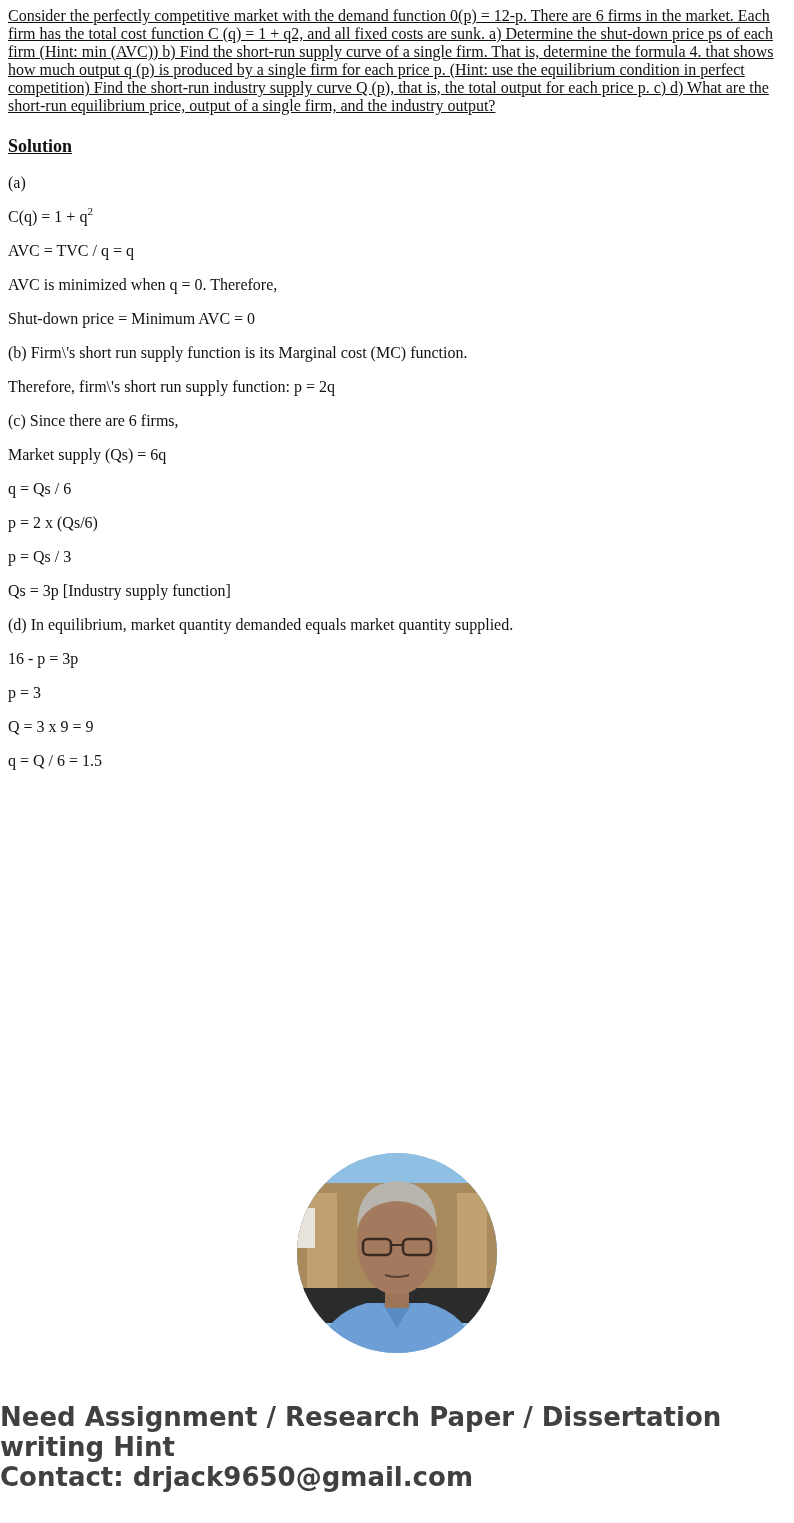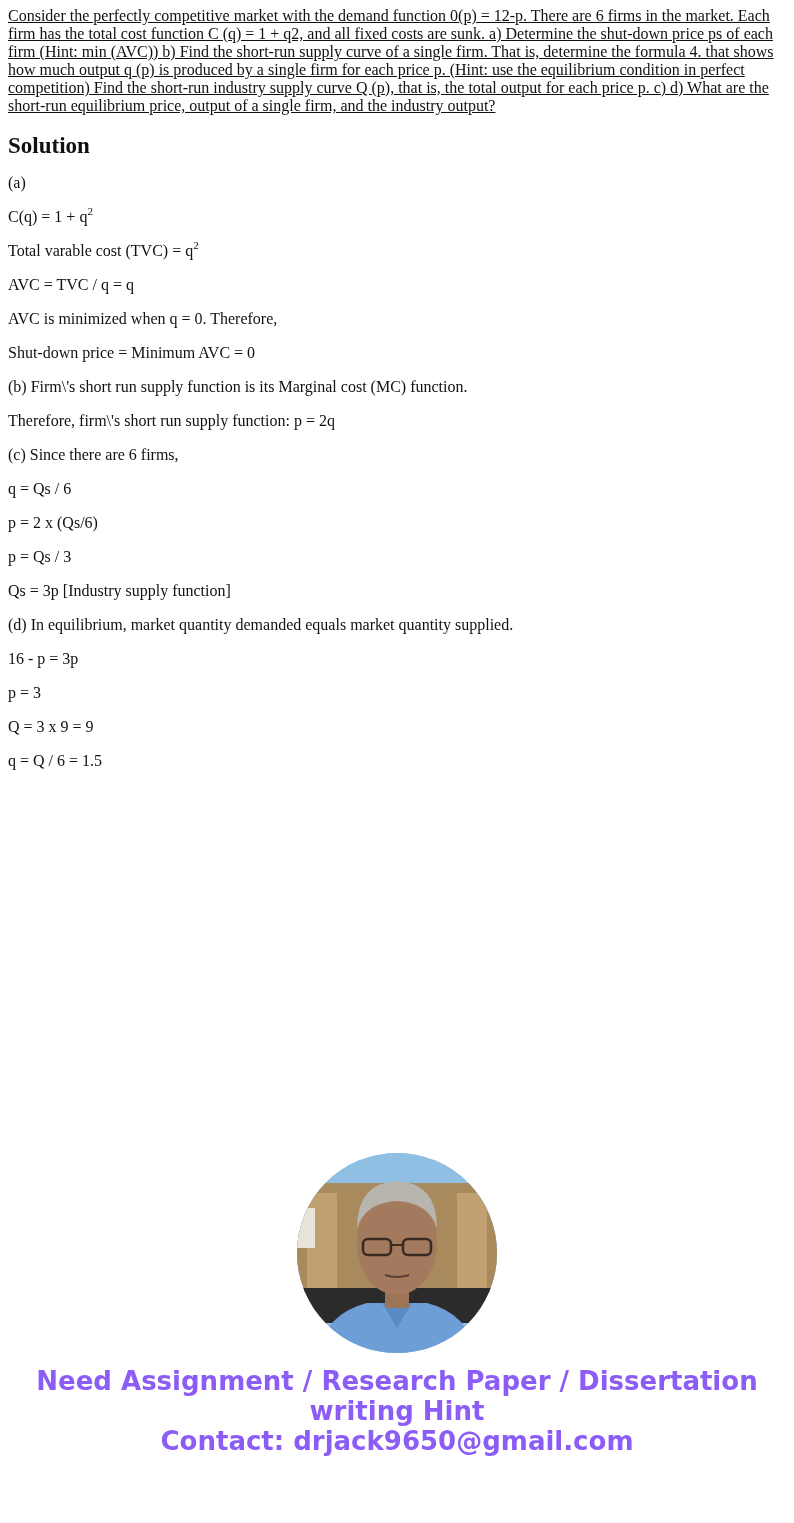--- a/index.html
+++ b/index.html
@@ -19,23 +19,24 @@
       width: 778px;
       line-height: 18px;
       margin: 0;
       text-decoration: underline;
     }
     .solution-heading {
       position: absolute;
       left: 8px;
       top: 135px;
       margin: 0;
-      font-size: 23px;
+      font-size: 18px;
       font-weight: bold;
       line-height: 22px;
+      text-decoration: underline;
     }
     .steps {
       position: absolute;
       left: 8px;
       top: 174px;
       margin: 0;
       padding: 0;
       list-style: none;
     }
     .steps p {
@@ -51,48 +52,47 @@
       top: 1153px;
       width: 200px;
       height: 200px;
       border-radius: 50%;
       overflow: hidden;
       background: #8db7d8;
     }
     .promo {
       position: absolute;
       left: 0;
-      top: 1366px;
+      top: 1402px;
       width: 794px;
-      text-align: center;
       font-family: "DejaVu Sans", sans-serif;
       font-weight: bold;
       font-size: 26px;
       line-height: 30px;
-      color: #8b5cf6;
+      color: #404040;
     }
     .promo div { margin: 0; }
   </style>
 </head>
 <body>
 
 <p class="question">Consider the perfectly competitive market with the demand function 0(p) = 12-p. There are 6 firms in the market. Each firm has the total cost function C (q) = 1 + q2, and all fixed costs are sunk. a) Determine the shut-down price ps of each firm (Hint: min (AVC)) b) Find the short-run supply curve of a single firm. That is, determine the formula 4. that shows how much output q (p) is produced by a single firm for each price p. (Hint: use the equilibrium condition in perfect competition) Find the short-run industry supply curve Q (p), that is, the total output for each price p. c) d) What are the short-run equilibrium price, output of a single firm, and the industry output?</p>
 
 <h3 class="solution-heading">Solution</h3>
 
 <div class="steps">
   <p><span>(a)</span></p>
   <p><span>C(q) = 1 + q</span><sup>2</sup></p>
-  <p><span>Total varable cost (TVC) = q</span><sup>2</sup></p>
   <p><span>AVC = TVC / q = q</span></p>
   <p><span>AVC is minimized when q = 0. Therefore,</span></p>
   <p><span>Shut-down price = Minimum AVC = 0</span></p>
   <p><span>(b) Firm\'s short run supply function is its Marginal cost (MC) function.</span></p>
   <p><span>Therefore, firm\'s short run supply function: p = 2q</span></p>
   <p><span>(c) Since there are 6 firms,</span></p>
+  <p><span>Market supply (Qs) = 6q</span></p>
   <p><span>q = Qs / 6</span></p>
   <p><span>p = 2 x (Qs/6)</span></p>
   <p><span>p = Qs / 3</span></p>
   <p><span>Qs = 3p [Industry supply function]</span></p>
   <p><span>(d) In equilibrium, market quantity demanded equals market quantity supplied.</span></p>
   <p><span>16 - p = 3p</span></p>
   <p><span>p = 3</span></p>
   <p><span>Q = 3 x 9 = 9</span></p>
   <p><span>q = Q / 6 = 1.5</span></p>
 </div>

